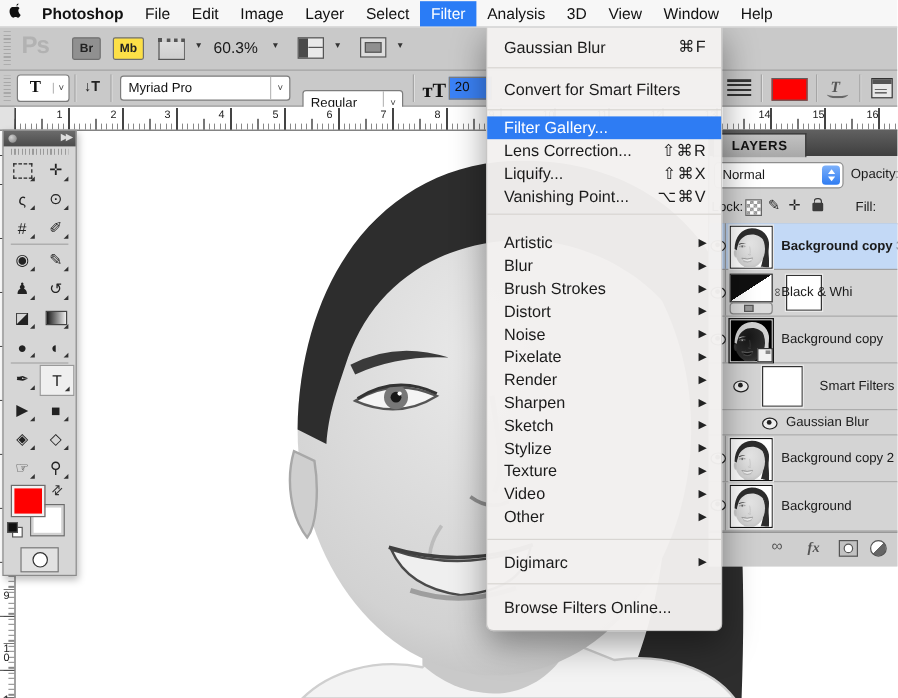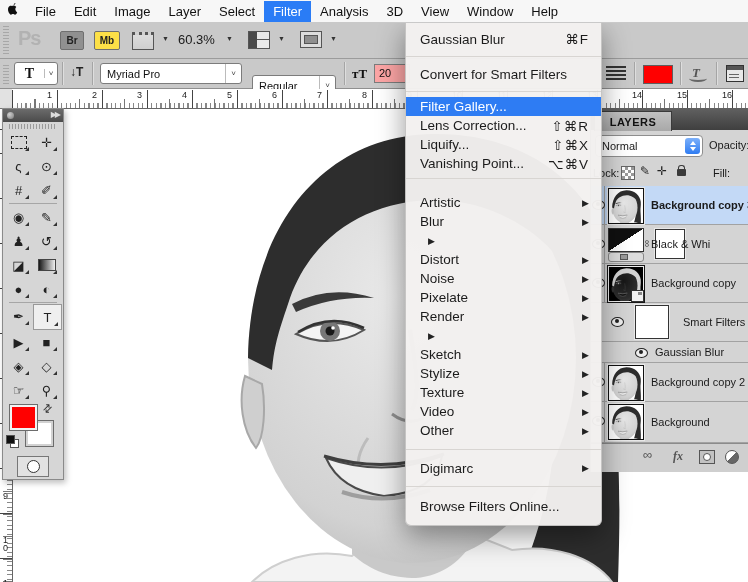--- a/index.html
+++ b/index.html
@@ -48,22 +48,22 @@
   #tool-preset .t{flex:1;text-align:center;font-size:14px;font-weight:bold;color:#111;font-family:"Liberation Serif",serif;}
   #tool-preset .v{width:12px;font-size:8px;color:#444;border-left:1px solid #bbb;text-align:center;}
   #orient-ic{position:absolute;left:70px;top:6px;font-size:12px;color:#222;font-weight:bold;}
   .combo{position:absolute;top:4px;height:19px;background:#fff;border:1px solid #7c7c7c;border-radius:3px;
          font-size:11px;color:#111;display:flex;align-items:center;}
   .combo .txt{flex:1;padding-left:6px;white-space:nowrap;overflow:hidden;}
   .combo .stp{width:15px;align-self:stretch;border-left:1px solid #bbb;display:flex;align-items:center;
               justify-content:center;font-size:8px;color:#444;}
   #font-combo{left:100px;width:140px;}
   #style-combo{left:252px;width:82px;margin-top:12px;}
-  #size-ic{position:absolute;left:352px;top:7px;font-size:13px;font-weight:bold;color:#111;font-family:"Liberation Serif",serif;}
-  #size-field{position:absolute;left:374px;top:5px;width:30px;height:17px;background:#fca5a5;border:1px solid #7c7c7c;
+  #size-ic{position:absolute;left:352px;top:7px;font-size:17px;font-weight:bold;color:#111;font-family:"Liberation Serif",serif;}
+  #size-field{position:absolute;left:374px;top:5px;width:30px;height:17px;background:#3b82f6;border:1px solid #7c7c7c;
               font-size:11px;color:#111;padding-left:4px;line-height:17px;}
   #align-ic{position:absolute;left:606px;top:7px;width:20px;height:14px;
             background:repeating-linear-gradient(0deg,#333 0 2px,transparent 2px 4px);}
   #swatch-red{position:absolute;left:643px;top:6px;width:28px;height:17px;border:1px solid #5e5e5e;}
   #warp-ic{position:absolute;left:692px;top:6px;font-size:13px;font-style:italic;color:#555;
            font-family:"Liberation Serif",serif;font-weight:bold;}
   #warp-ic::after{content:"";position:absolute;left:-3px;bottom:-1px;width:18px;height:5px;
                   border-bottom:2px solid #666;border-radius:50%;}
   #panels-ic{position:absolute;left:726px;top:6px;width:16px;height:15px;border:1px solid #333;background:#e8e8e8;}
   #panels-ic::before{content:"";position:absolute;left:0;top:0;right:0;height:4px;background:#555;}
@@ -234,20 +234,21 @@
     </defs>
   </svg>
 
   <div id="menubar">
     <span id="apple-logo">
       <svg width="12" height="14" viewBox="0 0 12 14">
           <path fill="#111" d="M8.4,0.9c0.1,0.9-0.7,1.9-1.7,1.9C6.6,1.9,7.5,1,8.4,0.9z M10.2,10.4c-0.5,1.1-1.2,2.3-2.2,2.3 c-0.9,0-1.1-0.6-2-0.6s-1.2,0.6-2,0.6c-1,0-1.9-1.3-2.4-2.4C0.5,7.6,0.9,4.8,2.7,4c0.8-0.4,1.6-0.1,2.2-0.1c0.6,0,1.5-0.5,2.5-0.2 c0.4,0.1,1.3,0.3,1.9,1.2C7.7,6,8,8.5,10.2,10.4z"></path>
         </svg>
     </span>
     <span id="menubar-items" style="display:flex">
+        <span class="mb-item bold">Photoshop</span>
         <span class="mb-item">File</span>
         <span class="mb-item">Edit</span>
         <span class="mb-item">Image</span>
         <span class="mb-item">Layer</span>
         <span class="mb-item">Select</span>
         <span class="mb-item active">Filter</span>
         <span class="mb-item">Analysis</span>
         <span class="mb-item">3D</span>
         <span class="mb-item">View</span>
         <span class="mb-item">Window</span>
@@ -493,39 +494,41 @@
       <div class="msec" style="padding: 14px 0px 9px;">
         <div class="mrow" style="height: 19px;">
           <span class="lbl">Artistic</span>
           <span class="sub">▶</span>
         </div>
         <div class="mrow" style="height: 19px;">
           <span class="lbl">Blur</span>
           <span class="sub">▶</span>
         </div>
         <div class="mrow" style="height: 19px;">
+          <span class="lbl">Brush Strokes</span>
           <span class="sub">▶</span>
         </div>
         <div class="mrow" style="height: 19px;">
           <span class="lbl">Distort</span>
           <span class="sub">▶</span>
         </div>
         <div class="mrow" style="height: 19px;">
           <span class="lbl">Noise</span>
           <span class="sub">▶</span>
         </div>
         <div class="mrow" style="height: 19px;">
           <span class="lbl">Pixelate</span>
           <span class="sub">▶</span>
         </div>
         <div class="mrow" style="height: 19px;">
           <span class="lbl">Render</span>
           <span class="sub">▶</span>
         </div>
         <div class="mrow" style="height: 19px;">
+          <span class="lbl">Sharpen</span>
           <span class="sub">▶</span>
         </div>
         <div class="mrow" style="height: 19px;">
           <span class="lbl">Sketch</span>
           <span class="sub">▶</span>
         </div>
         <div class="mrow" style="height: 19px;">
           <span class="lbl">Stylize</span>
           <span class="sub">▶</span>
         </div>

